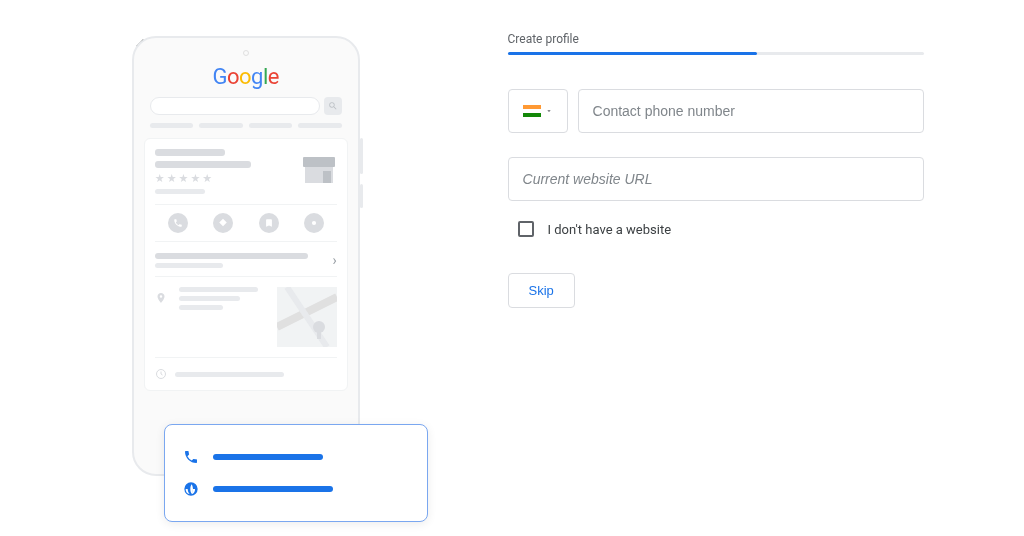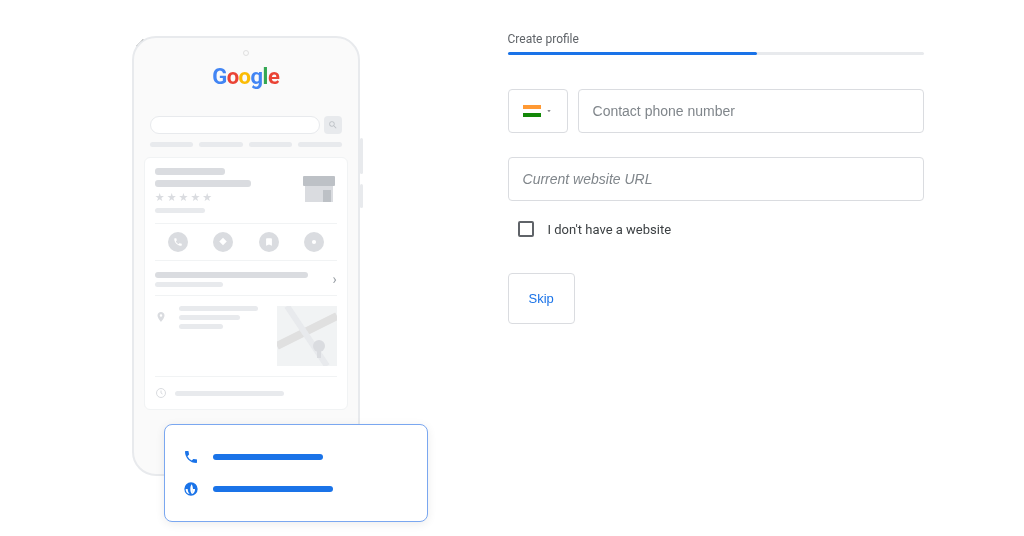--- a/index.html
+++ b/index.html
@@ -54,23 +54,23 @@
       top: 100px;
     }
     .phone-btn-side {
       width: 3px;
       background: #e8eaed;
       border-radius: 2px;
       margin-bottom: 10px;
     }
     .google-logo {
       text-align: center;
-      margin-bottom: 27px;
+      margin-bottom: 8px;
       font-size: 22px;
-      font-weight: 700;
+      font-weight: 400;
       letter-spacing: -0.5px;
     }
     .g-b { color: #4285F4; }
     .g-r { color: #EA4335; }
     .g-y { color: #FBBC05; }
     .g-g { color: #34A853; }
     .search-bar {
       display: flex;
       gap: 4px;
       margin-bottom: 8px;
@@ -284,21 +284,21 @@
     }
     .checkbox-label {
       font-size: 13px;
       color: #3c4043;
     }
     .button-row {
       display: flex;
       gap: 12px;
     }
     .btn-skip {
-      padding: 17px 20px;
+      padding: 9px 20px;
       border: 1px solid #dadce0;
       background: #fff;
       color: #1a73e8;
       font-size: 13px;
       font-weight: 500;
       border-radius: 4px;
       cursor: pointer;
     }
     .btn-next {
       padding: 9px 22px;

